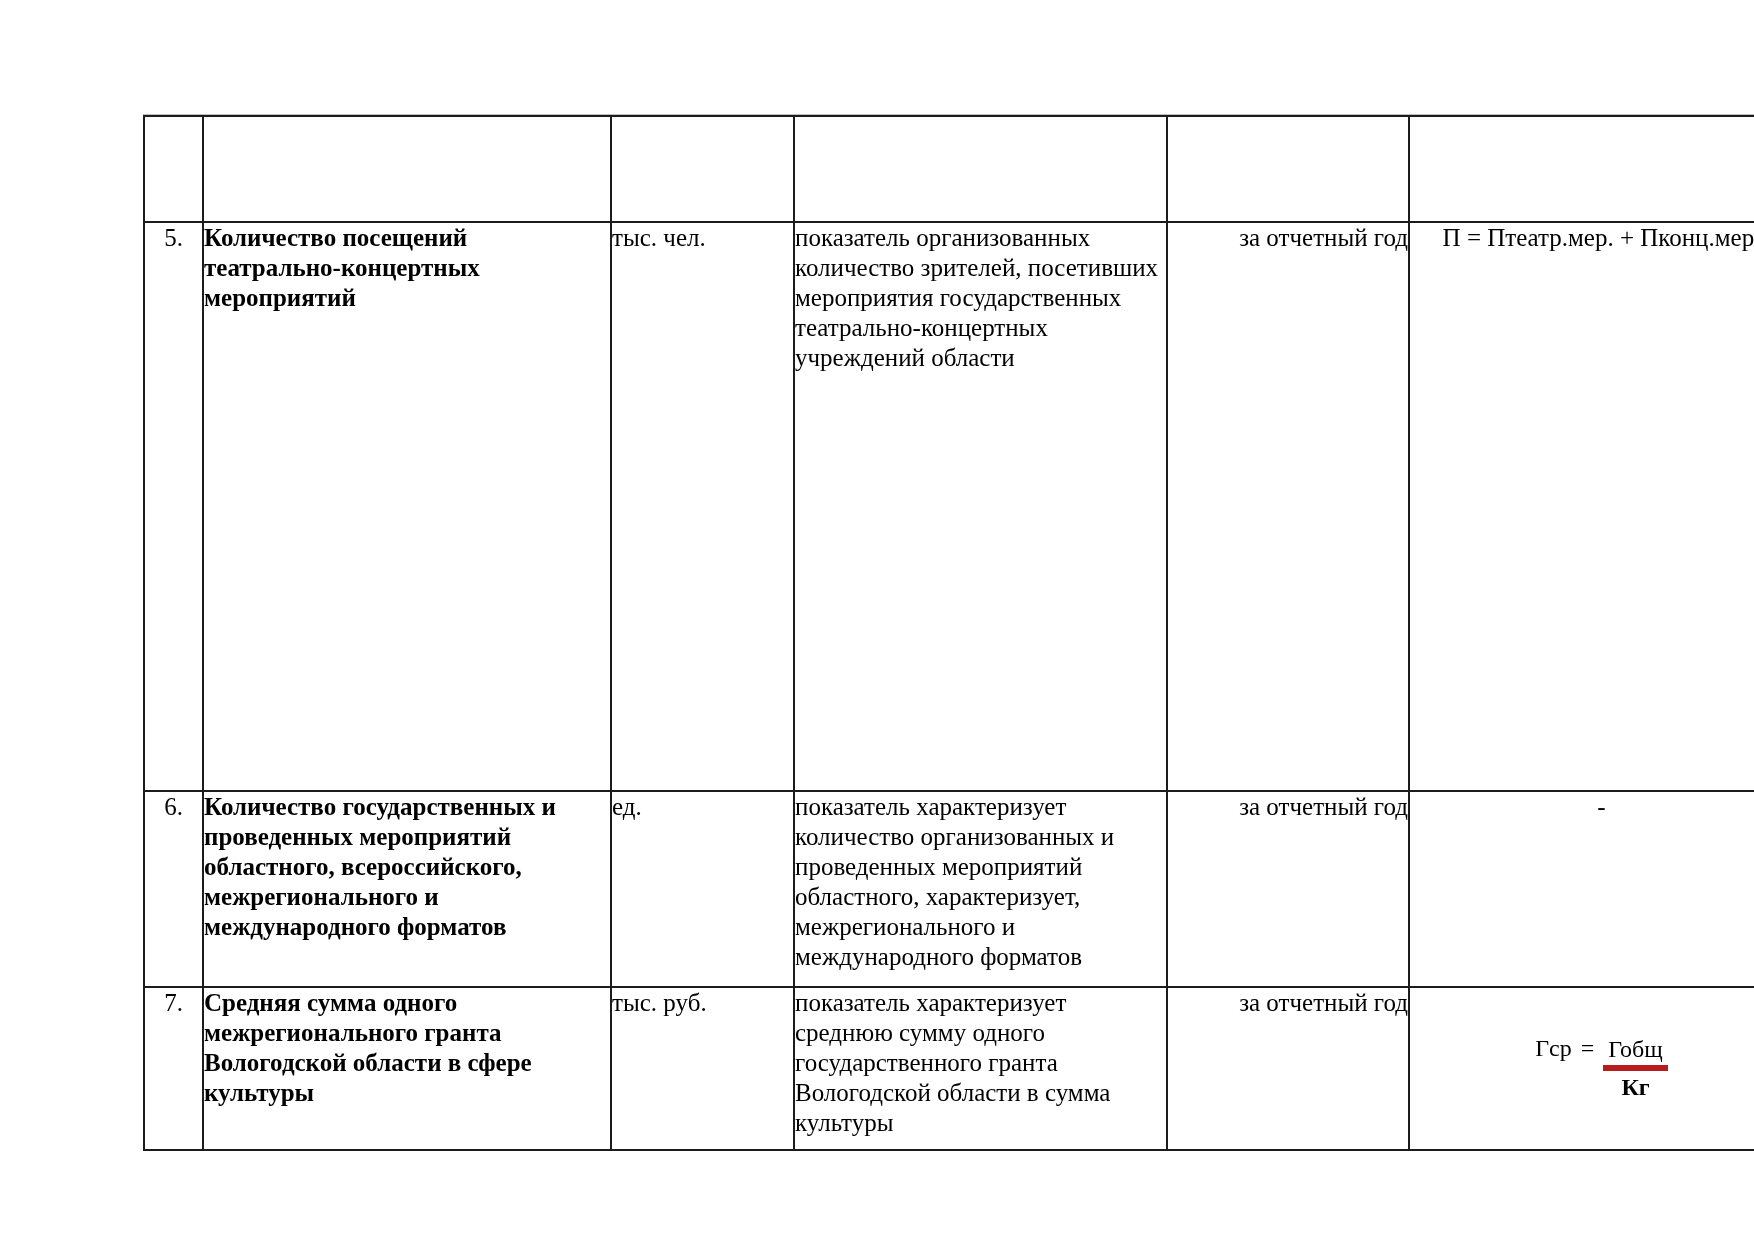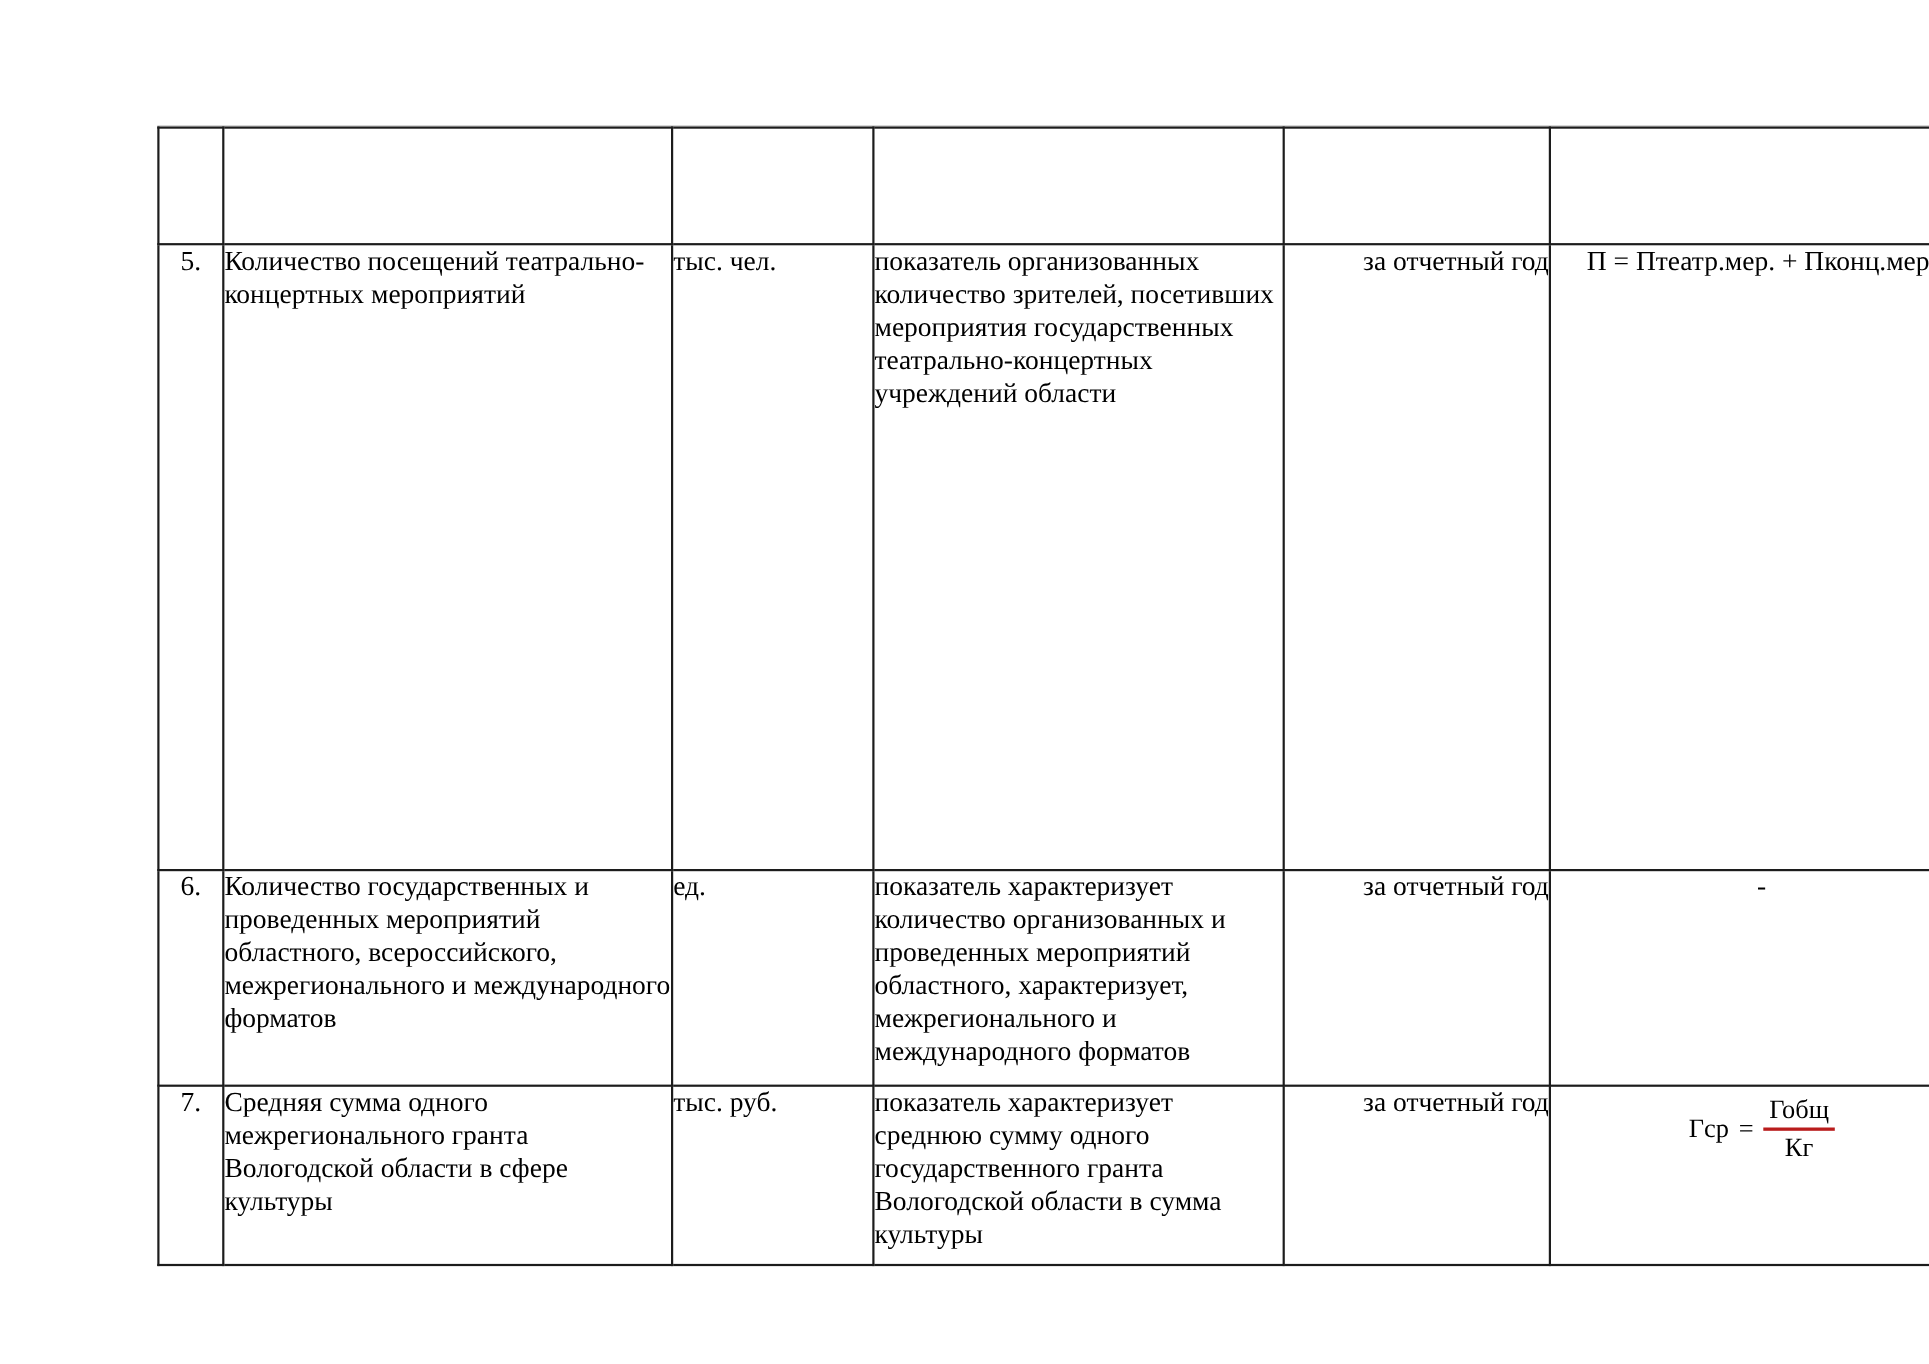--- a/index.html
+++ b/index.html
@@ -43,20 +43,21 @@
   tr.row-5         { height: 569px; }
   tr.row-6         { height: 196px; }
   tr.row-7         { height: 163px; }
 
   td.cell-num {
     text-align: center;
     padding-top: 11px;
   }
   td.cell-name {
     padding: 11px 6px 0 7px;
+    font-weight: bold;
   }
   td.cell-unit {
     padding-top: 11px;
   }
   td.cell-desc {
     padding: 11px 5px 0 8px;
   }
   td.cell-period {
     text-align: right;
     padding-top: 11px;
@@ -80,24 +81,26 @@
   }
   .eq .eq-lhs { margin-right: 9px; }
   .eq .eq-equals { margin-right: 9px; }
   .frac {
     display: inline-flex;
     flex-direction: column;
     text-align: center;
   }
   .frac .frac-num {
     padding: 1px 5px 3px 5px;
+    margin-top: 40px;
   }
   .frac .frac-den {
-    border-top: 3px solid #b91c1c;
+    border-top: 6px solid #b91c1c;
     padding: 3px 5px 1px 5px;
+    font-weight: bold;
   }
 </style>
 </head>
 <body>
 
 <div id="page">
   <div class="table-wrap">
     <div class="top-gray-line"></div>
     <table class="grid">
       <colgroup>

